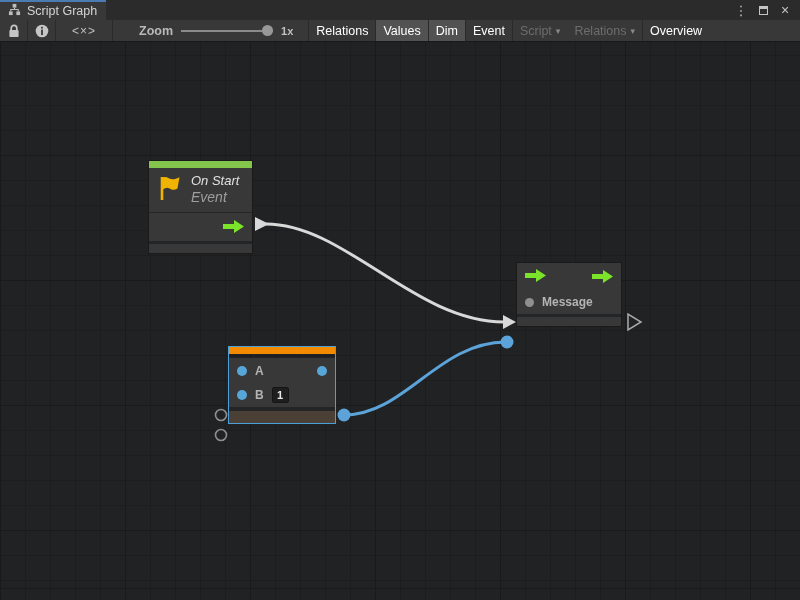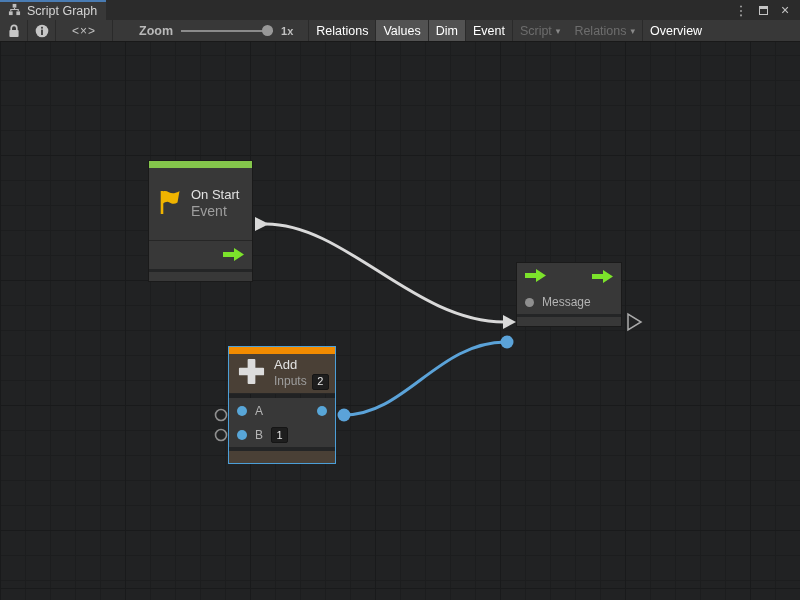--- a/index.html
+++ b/index.html
@@ -43,26 +43,26 @@
       repeating-linear-gradient(to right, #1c1d1e 0 1px, transparent 1px 25px),
       repeating-linear-gradient(to bottom, #1c1d1e 0 1px, transparent 1px 25px);
     background-position: 0 -12px, 0 -12px, 0 -12px, 0 -12px;
   }
   svg.wires { position:absolute; left:0; top:0; width:800px; height:558px; pointer-events:none; }
 
   
   .node { position:absolute; border:1px solid #1a1a1a; }
   .node.selected { border:1.5px solid #4c9fd8; }
   .colorbar { height:7px; }
-  .nhead { background:#383838; display:flex; align-items:center; gap:8px; padding:19px 8px; border-bottom:1px solid #262626; }
+  .nhead { background:#383838; display:flex; align-items:center; gap:8px; padding:5px 8px; border-bottom:1px solid #262626;font-style:italic; }
   .nhead.brown { background:#4a4036; }
   .ntitles { display:flex; flex-direction:column; line-height:1.25; }
   .nt-big { font-size:13px; color:#e2e2e2; }
   .nt-small { font-size:14px; color:#9e9e9e; }
-  .nbody { background:#383838; }
+  .nbody { background:#383838;font-weight:bold; }
   .prow { display:flex; align-items:center; position:relative; padding:0 8px; gap:8px; }
   .plabel { font-size:12px; color:#b4b4b4; }
   .dot { border-radius:50%; flex:0 0 auto; }
   .dot.blue { width:10px; height:10px; background:#58a6d8; }
   .dot.gray { width:9px; height:9px; background:#8f8f8f; }
   .valbox { background:#1e1e1e; border:1px solid #151515; color:#e8e8e8; font-size:11px; min-width:17px; height:16px; display:flex; align-items:center; justify-content:center; padding:0 3px; border-radius:2px; }
   .ngap { height:3px; background:#242526; }
   .nfooter { height:9px; background:#383838; }
   .nfooter.brown { background:#4a4036; height:12px; }
   .arrow-right-slot { margin-left:auto; display:flex; }
@@ -206,34 +206,20 @@
           <span class="dot gray"></span>
           <span class="plabel">Message</span>
         </div>
       </div>
       <div class="ngap"></div>
       <div class="nfooter"></div>
     </div>
 
     <div class="node selected" style="left:228px; top:304px; width:108px;">
       <div class="colorbar" style="background:#f28b00"></div>
-      <div class="nhead brown" style="height:40px">
-        <span>
-          <svg width="29" height="29" viewBox="0 0 30 30">
-            <path d="M12 3 H18 V12 H27 V18 H18 V27 H12 V18 H3 V12 H12 Z" fill="#dcdcdc" stroke="#dcdcdc" stroke-width="2" stroke-linejoin="round"></path>
-          </svg>
-        </span>
-        <div class="ntitles">
-          <span class="nt-big">Add</span>
-          <span style="display:flex; align-items:center; gap:5px;">
-            <span class="nt-small" style="font-size:12px">Inputs</span>
-            <span class="valbox">2</span>
-          </span>
-        </div>
-      </div>
       <div class="nbody">
         <div class="prow" style="height:25px; margin-top:4px;">
           <span class="dot blue"></span>
           <span class="plabel">A</span>
           <span class="dot blue arrow-right-slot"></span>
         </div>
         <div class="prow" style="height:24px">
           <span class="dot blue"></span>
           <span class="plabel">B</span>
           <span class="valbox">1</span>

